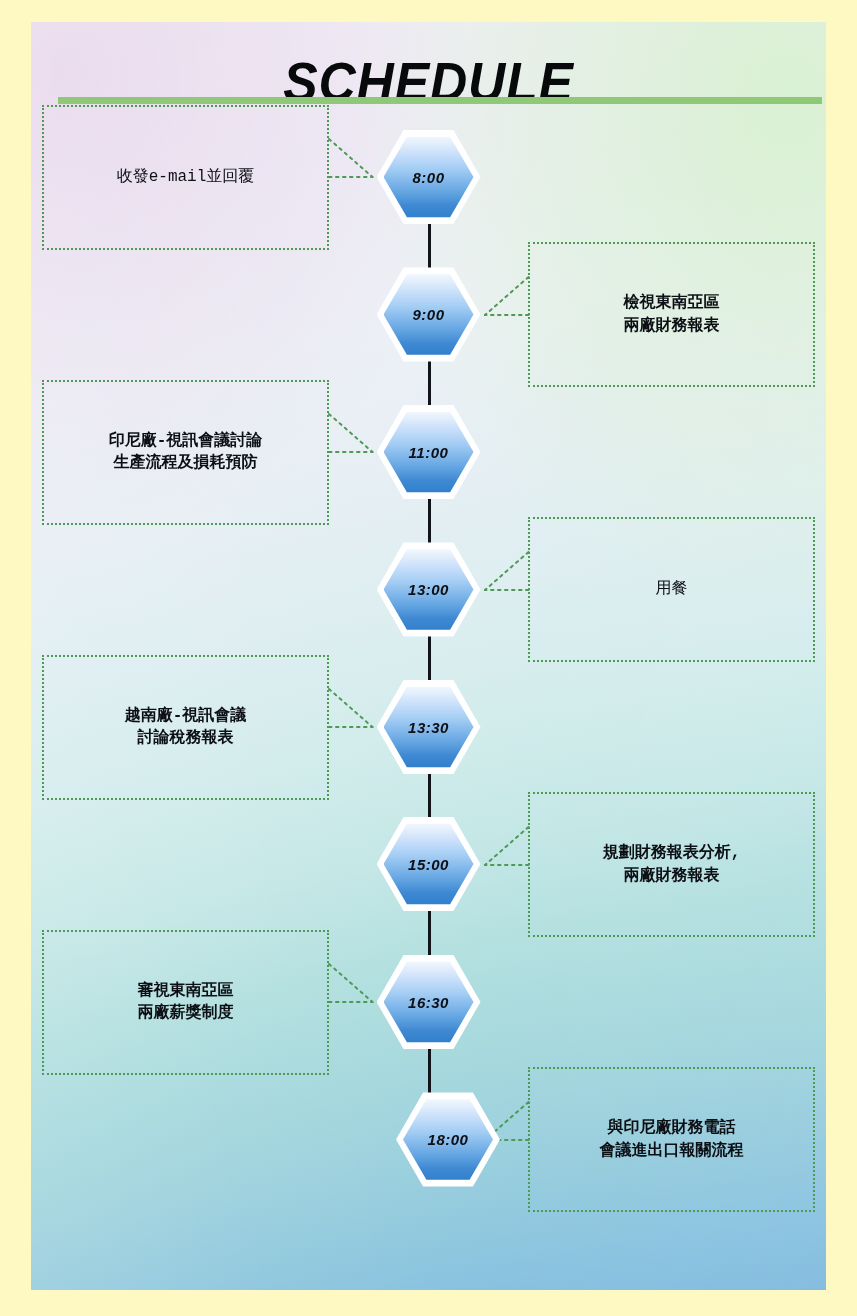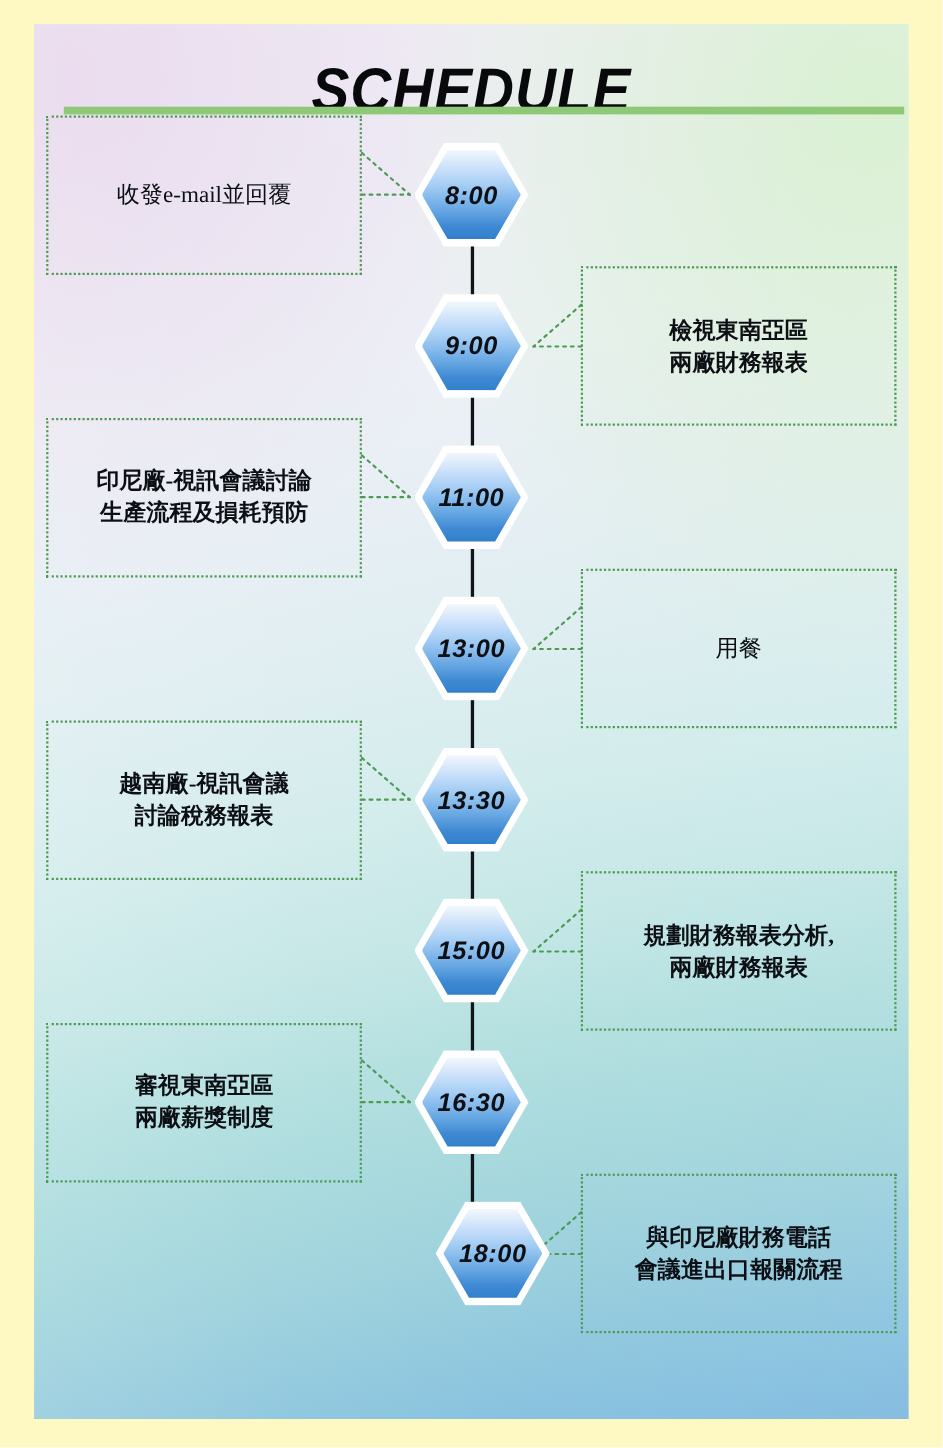--- a/index.html
+++ b/index.html
@@ -108,46 +108,46 @@
        #c6defa 24%,
        #a4cdf4 40%,
        #7fb6ea 56%,
        #5fa2e0 70%,
        #3f89d3 84%,
        #2f7ecb 100%);
   }
   .hex .t{
     position:absolute;inset:0;
     display:flex;align-items:center;justify-content:center;
-    font-size:23px;font-weight:bold;font-style:italic;
+    font-size:15px;font-weight:bold;font-style:italic;
     color:#0c0f14;
     letter-spacing:0.5px;
     font-family:"Liberation Sans","DejaVu Sans",sans-serif;
   }
 
   
   .box{
     position:absolute;
     box-sizing:border-box;
     border:2px dotted #4d9a54;
     display:flex;
     align-items:center;
     justify-content:center;
     text-align:center;
     z-index:4;
     background:transparent;
   }
   .box .txt{
-    font-size:21px;
+    font-size:16px;
     font-weight:bold;
     line-height:1.38;
     color:#0c0f14;
     padding:0 6px;
     white-space:pre-line;
-    font-family:Liberation Serif, serif;
+    font-family:Liberation Mono, monospace;
   }
   .box.single .txt{font-weight:normal;}
 
   
   .tail{position:absolute;z-index:4;pointer-events:none;}
   .tail line{
     stroke:#4d9a54;
     stroke-width:2;
     stroke-dasharray:2.5 4.5;
     stroke-linecap:round;

